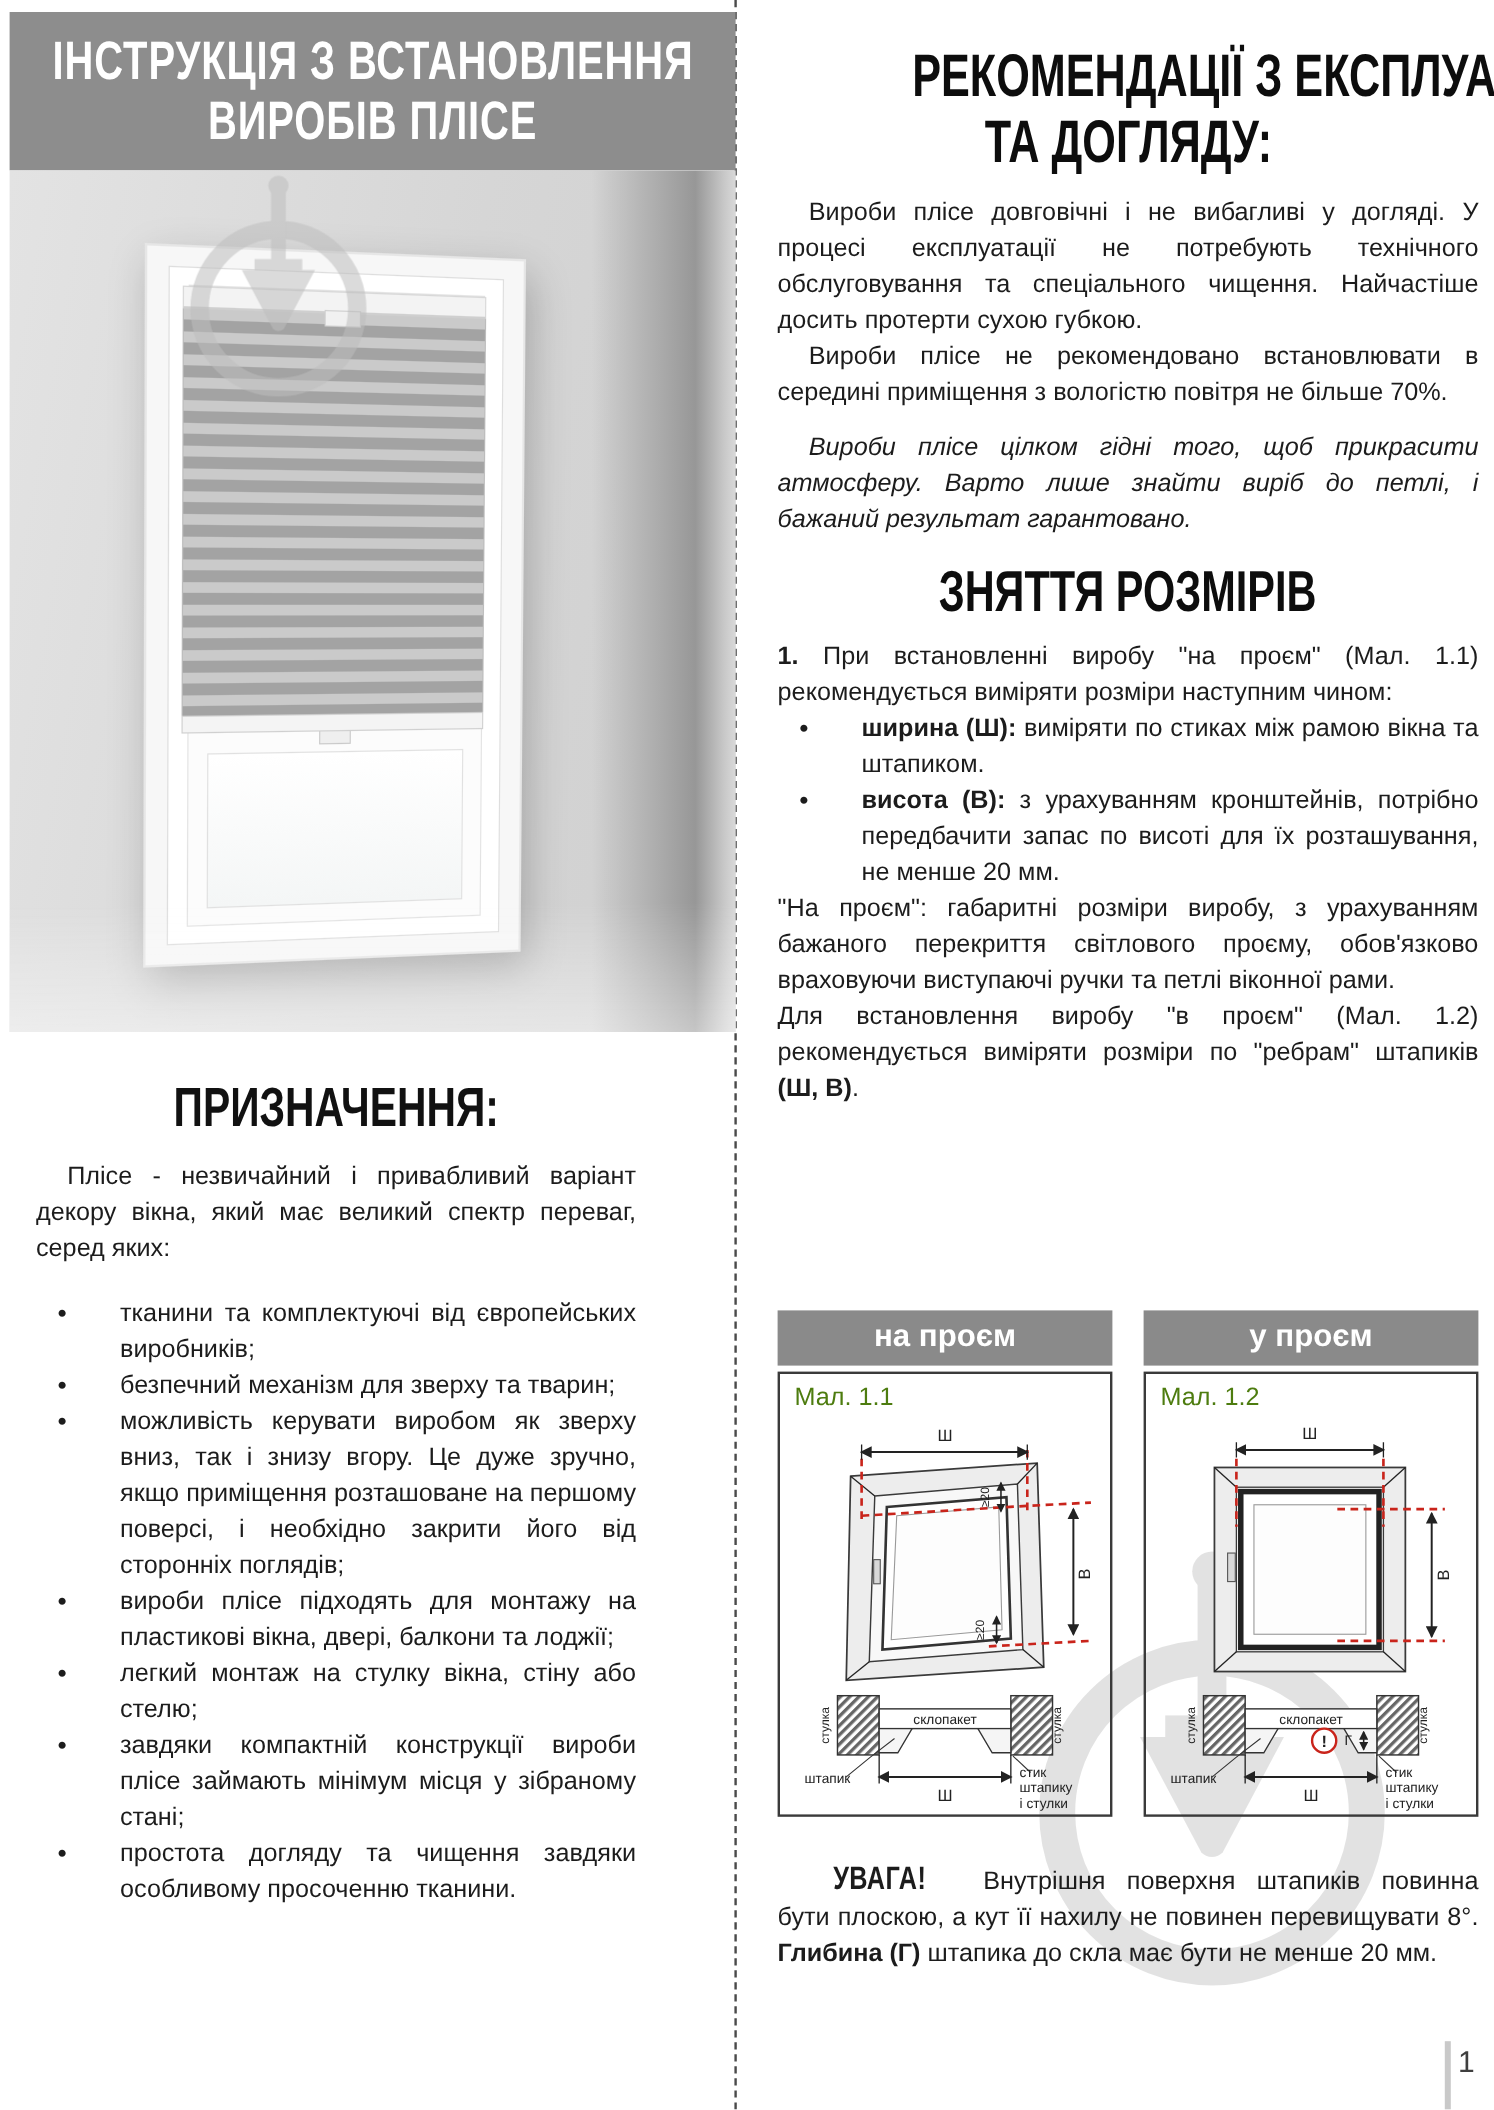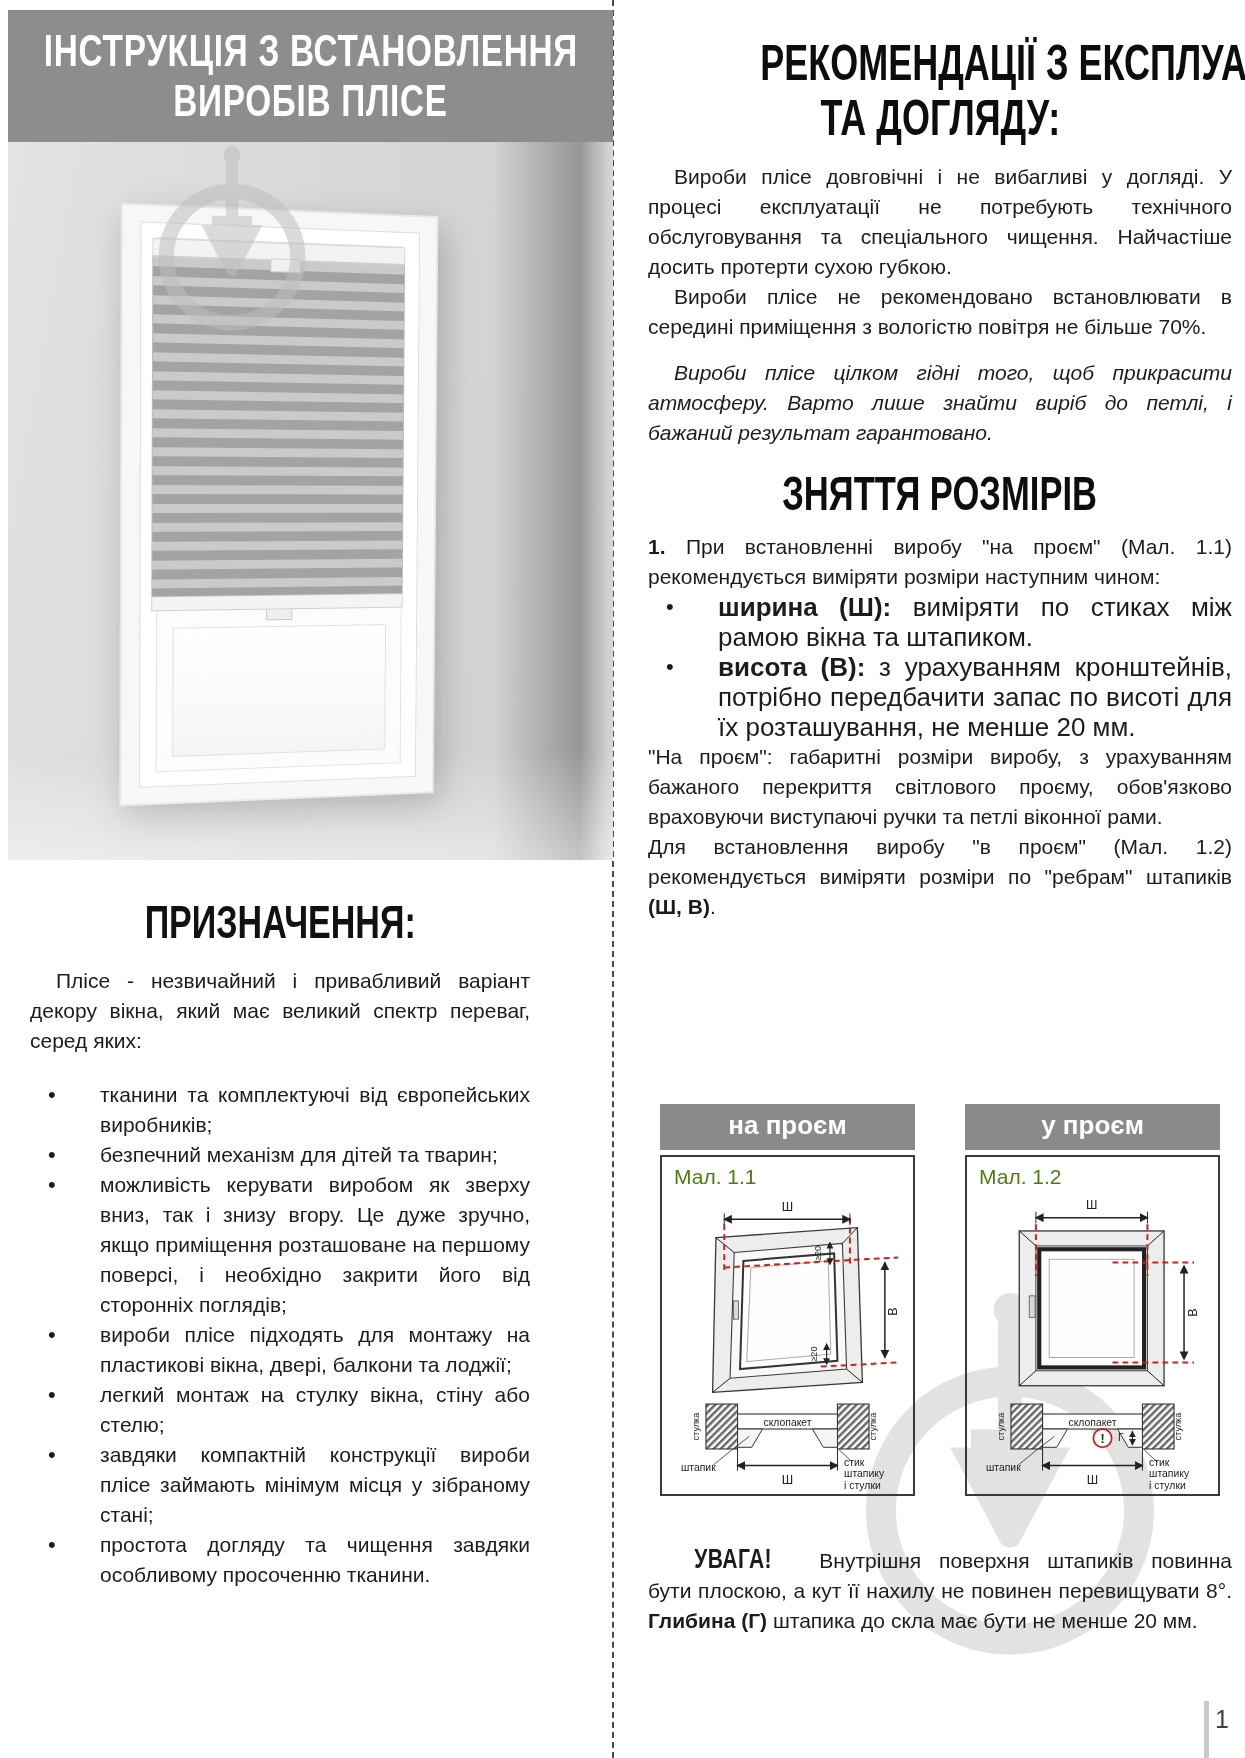--- a/index.html
+++ b/index.html
@@ -65,27 +65,27 @@
 
   
   .right-col{position:absolute;left:648px;top:36px;width:584px;z-index:2;}
   .rc-top{position:absolute;left:0;top:0;width:584px;}
   .rtitle{margin:0 0 16px 0;text-align:center;font-size:50px;line-height:55px;color:#0d0d0d;}
   .rtitle span{display:inline-block;font-weight:bold;transform:scaleX(0.72);white-space:nowrap;}
   .rh2{margin:18px 0 10px 0;text-align:center;font-size:48px;line-height:56px;color:#0d0d0d;}
   .rh2 span{display:inline-block;font-weight:bold;transform:scaleX(0.72);white-space:nowrap;}
   .sp16{height:16px;}
   ul.measure{list-style:none;margin:0;padding:0;}
-  ul.measure li{position:relative;padding-left:70px;font-size:26px;line-height:30px;text-align:justify;}
+  ul.measure li{position:relative;padding-left:70px;font-size:21px;line-height:30px;text-align:justify;}
   ul.measure li::before{content:"\2022";position:absolute;left:18px;top:0;font-size:22px;color:#1c1c1c;}
 
   
   .rc-bottom{position:absolute;left:0;top:1056px;width:584px;}
   .figs-row{display:flex;gap:26px;}
-  figure{margin:12px;flex:1;}
+  figure{margin:0;flex:1;}
   .fig-head{background:#8a8a8a;color:#ffffff;font-size:26px;font-weight:bold;
             text-align:center;padding:6px 0 9px 0;margin-bottom:5px;}
   .fig-box{border:2px solid #3a3a3a;background:transparent;padding:8px 4px 2px 4px;}
   .fig-cap{font-size:21px;color:#4d7c0f;padding-left:8px;margin-bottom:2px;}
   .fig-svg{width:100%;height:auto;display:block;}
   .fig-svg text{font-family:"Liberation Sans",sans-serif;fill:#222;}
   .lab{font-size:15px;}
   .lab2{font-size:11px;}
   .lab3{font-size:12.5px;}
   .mm{stroke:#222;stroke-width:1.8;}
@@ -141,21 +141,21 @@
     </div>
     <div class="photo-floor"></div>
   </div>
 </div>
 
 <div class="purpose">
   <h2 class="h-cond"><span>ПРИЗНАЧЕННЯ:</span></h2>
   <p class="intro j ind">Плісе - незвичайний і привабливий варіант декору вікна, який має великий спектр переваг, серед яких:</p>
   <ul class="blt">
     <li>тканини та комплектуючі від європейських виробників;</li>
-    <li>безпечний механізм для дітей та тварин;</li>
+    <li>безпечний механізм для зверху та тварин;</li>
     <li>можливість керувати виробом як зверху вниз, так і знизу вгору. Це дуже зручно, якщо приміщення розташоване на першому поверсі, і необхідно закрити його від сторонніх поглядів;</li>
     <li>вироби плісе підходять для монтажу на пластикові вікна, двері, балкони та лоджії;</li>
     <li>легкий монтаж на стулку вікна, стіну або стелю;</li>
     <li>завдяки компактній конструкції вироби плісе займають мінімум місця у зібраному стані;</li>
     <li>простота догляду та чищення завдяки особливому просоченню тканини.</li>
   </ul>
 </div>
 
 <div class="wm wm-bottom">
   <svg viewBox="0 0 220 250">

